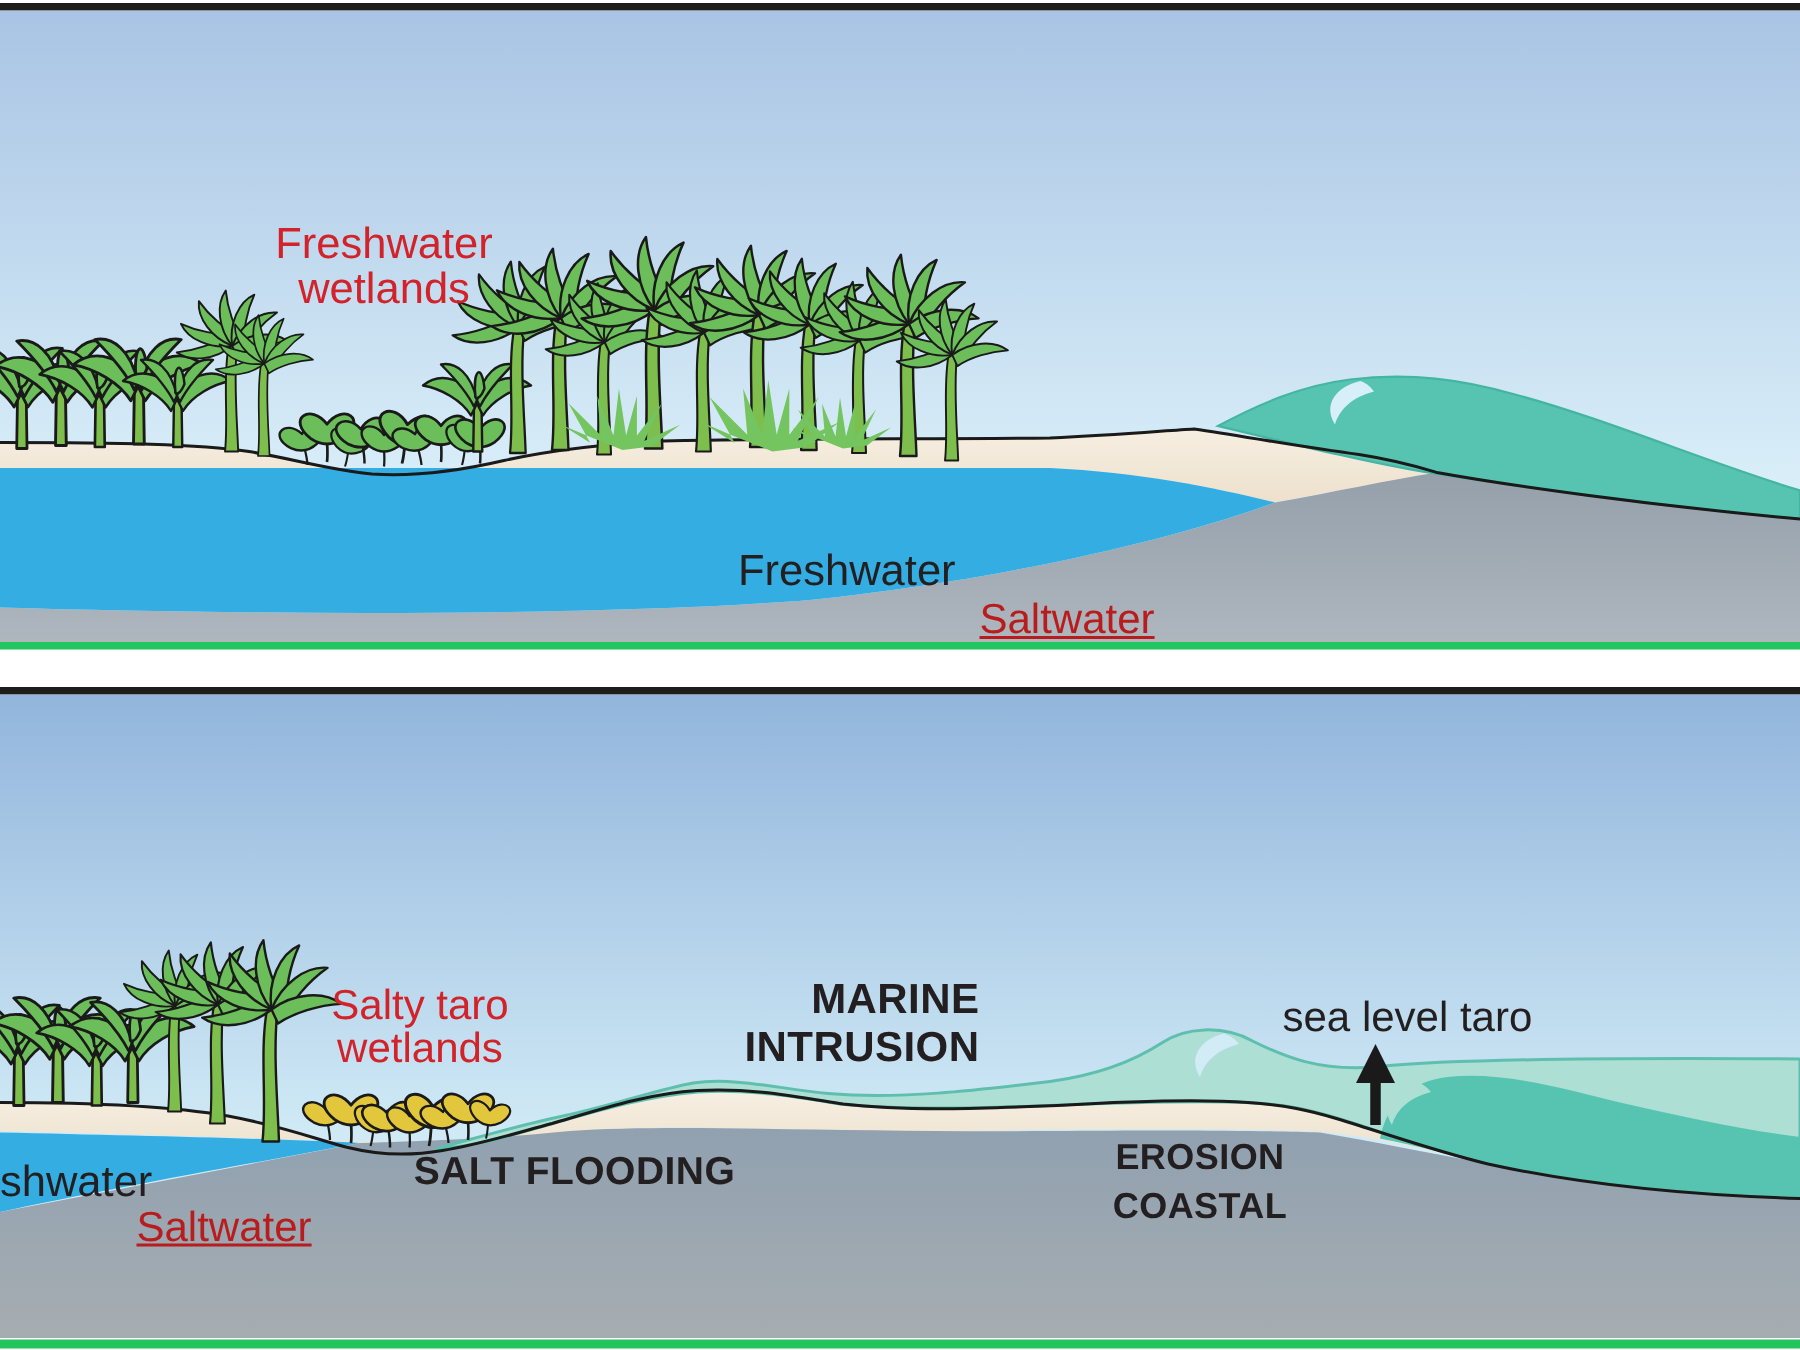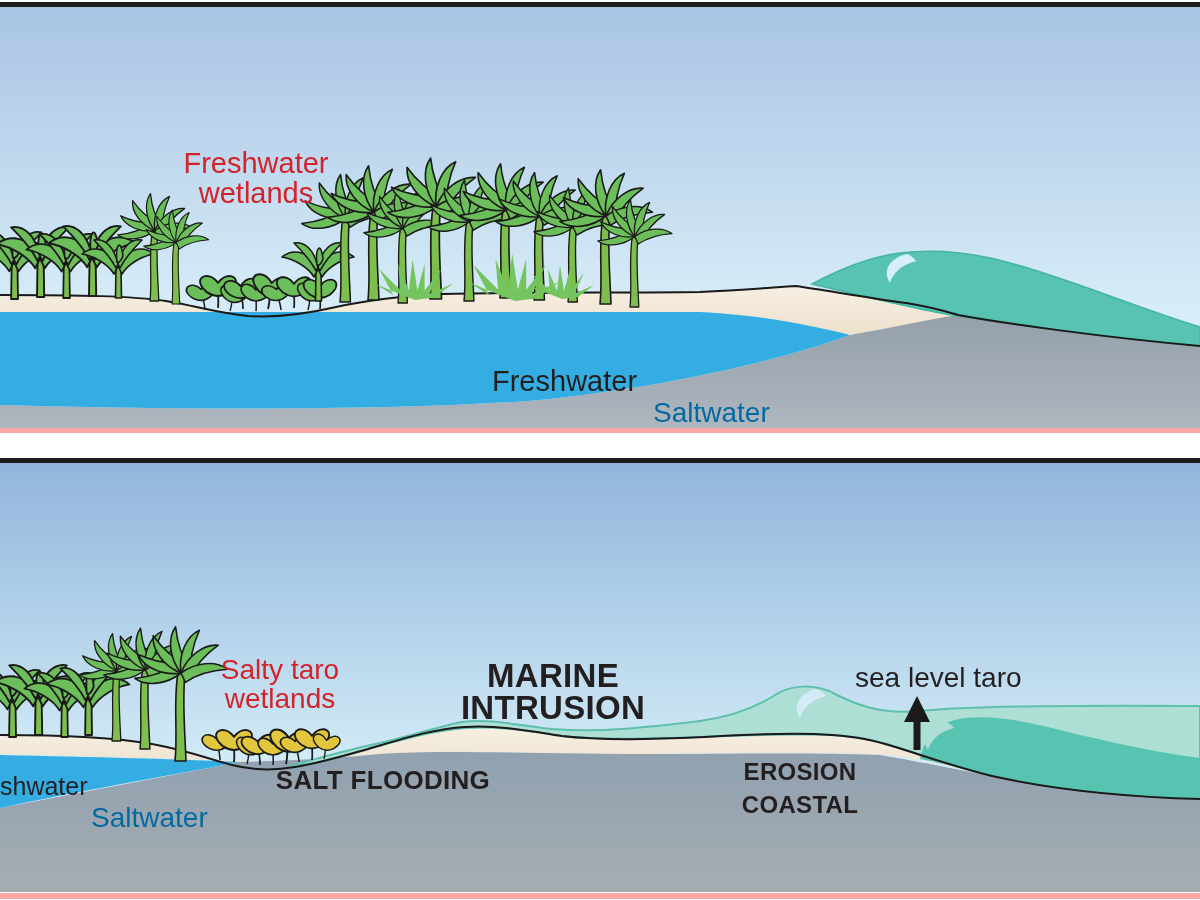--- a/index.html
+++ b/index.html
@@ -1,26 +1,26 @@
 <!DOCTYPE html>
 <html><head>
 <meta charset="utf-8">
 <style>
   html,body{margin:0;padding:0;background:#fff}
   .figure{position:relative;width:1200px;height:900px;background:#fff;overflow:hidden;
           font-family:"Liberation Sans",sans-serif;}
   .panel{position:absolute;left:0;width:1200px;box-sizing:border-box;
-         border-top:5px solid #1d1d1b;border-bottom:5px solid #fca5a5;overflow:hidden;}
+         border-top:5px solid #1d1d1b;border-bottom:5px solid #22c55e;overflow:hidden;}
   .panel1{top:2px;height:431px;}
   .panel2{top:458px;height:441px;border-bottom-width:6px;}
   .panel svg{position:absolute;left:0;top:0;display:block;}
   .lbl{position:absolute;white-space:nowrap;color:#231F20;}
   .center{text-align:center;}
   .red{color:#D2232A;}
-  .white{color:#0369a1;}
+  .white{color:#b91c1c;text-decoration:underline;}
   .bold{font-weight:bold;letter-spacing:.3px;}
   
   .trunk{fill:var(--trunk,#7DBE4C);stroke:#1a1a1a;stroke-width:1.6;stroke-linejoin:round}
   .leaf{fill:var(--leaf,#6BBE59);stroke:#1a1a1a;stroke-width:1.6;stroke-linejoin:round}
   .stem{stroke:#1a1a1a;stroke-width:1.5;fill:none}
   .grassleaf{fill:#74C460;stroke:none}
   g.yellow{--leaf:#E2C63B}
 </style>
 </head>
 <body>
@@ -232,32 +232,32 @@
         <rect x="913.5" y="252" width="7" height="35"></rect>
         <polygon points="917,233 904,259 930,259"></polygon>
       </g>
     </svg>
 
     <div class="lbl red center" style="left:180px;top:192px;width:200px;font-size:28px;line-height:29px;">
       <div>Salty taro</div>
       <div>wetlands</div>
     </div>
 
-    <div class="lbl bold center" style="left:453px;top:197px;width:200px;font-size:33px;line-height:32px;">
+    <div class="lbl bold center" style="left:453px;top:187px;width:200px;font-size:28px;line-height:32px;text-align:right;">
       <div>MARINE</div>
       <div>INTRUSION</div>
     </div>
 
     <div class="lbl" style="left:855px;top:199px;font-size:28px;">sea level taro</div>
 
     <div class="lbl bold center" style="left:233px;top:300px;width:300px;font-size:26px;line-height:34px;">
       <div>SALT FLOODING</div>
     </div>
 
     <div class="lbl bold center" style="left:700px;top:292px;width:200px;font-size:24px;line-height:33px;">
       <div>EROSION</div>
       <div>COASTAL</div>
     </div>
 
-    <div class="lbl" style="left:0px;top:309px;font-size:25px;text-align:right;">shwater</div>
+    <div class="lbl" style="left:0px;top:309px;font-size:29px;text-align:right;">shwater</div>
     <div class="lbl white" style="left:91px;top:339px;font-size:28px;">Saltwater</div>
   </section>
 </div>
 
 </body></html>

